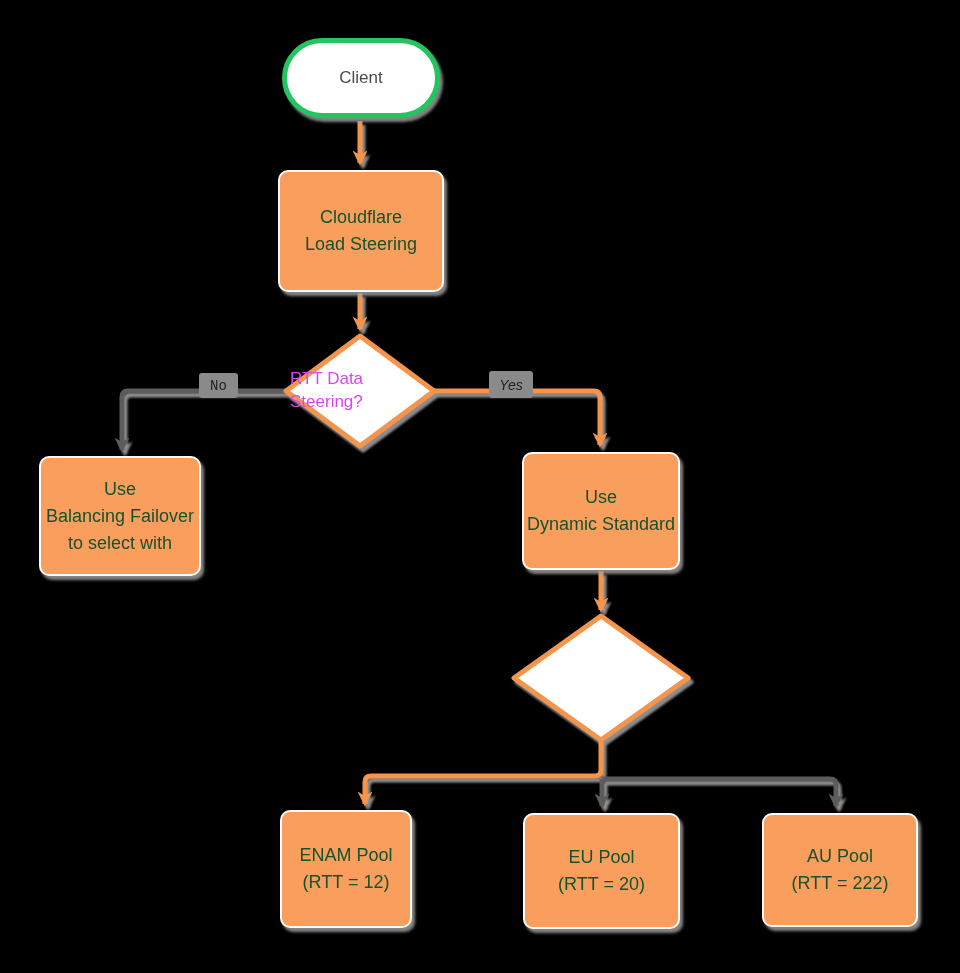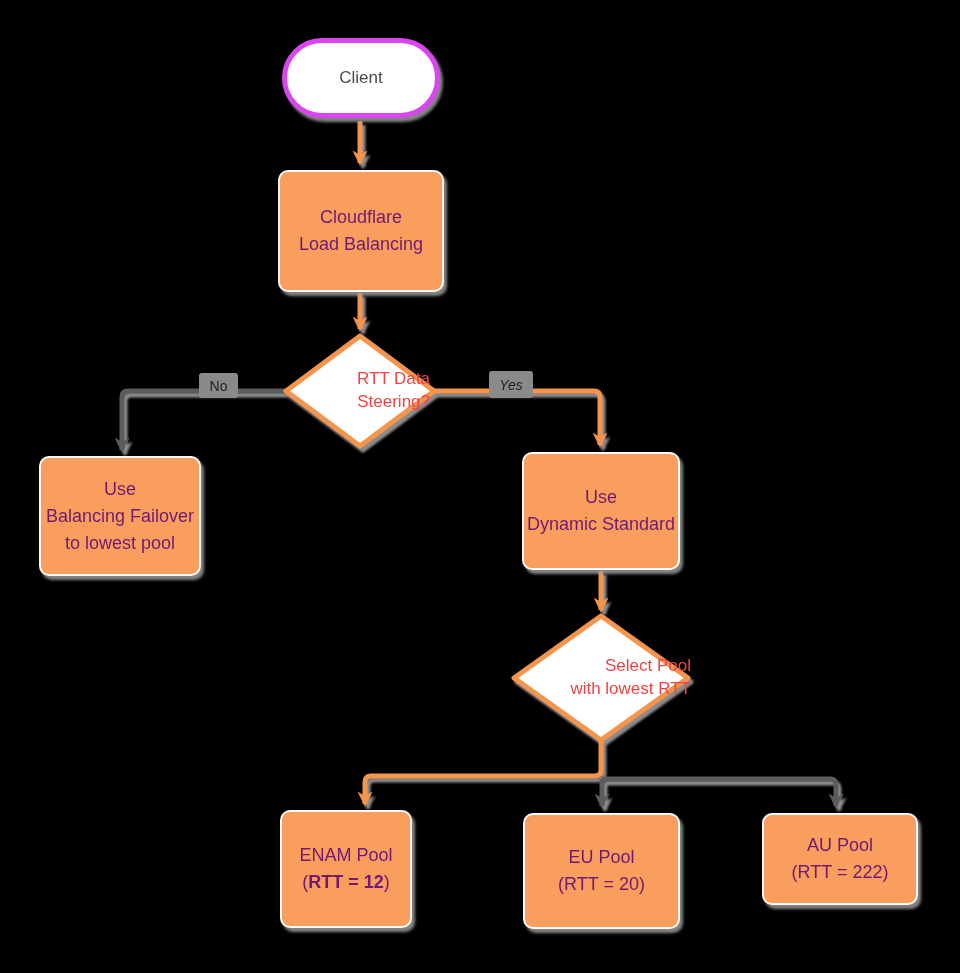--- a/index.html
+++ b/index.html
@@ -8,36 +8,36 @@
     font-family:"Liberation Sans",sans-serif;
   }
   .stage svg{position:absolute;left:0;top:0;}
   .node{
     position:absolute;display:flex;flex-direction:column;align-items:center;justify-content:center;
     text-align:center;box-sizing:border-box;
   }
   .process{
     background:#F99E5C;border:2px solid rgba(255,255,255,0.95);border-radius:10px;
     box-shadow:3px 4px 3px rgba(155,155,155,0.85);
-    color:#701a75;font-size:18px;line-height:1.5;
+    color:#14532d;font-size:18px;line-height:1.5;
   }
   .stadium{
-    background:#FFFFFF;border:5px solid #d946ef;border-radius:42px;
+    background:#FFFFFF;border:5px solid #22c55e;border-radius:42px;
     box-shadow:3px 4px 3px rgba(155,155,155,0.85);
     color:#4A4A4A;font-size:17px;
   }
   .diamond-label{
-    position:absolute;text-align:right;color:#ef4444;font-size:17px;line-height:1.35;
+    position:absolute;text-align:left;color:#d946ef;font-size:17px;line-height:1.35;
   }
   .edge-label{
     position:absolute;display:flex;align-items:center;justify-content:center;
     background:#8A8A8A;border-radius:3px;color:#1E1E1E;font-size:14px;
   }
   .line{display:block;}
-  .b{font-weight:bold;}
+  .b{font-weight:normal;}
 </style>
 </head>
 <body>
 
 <div class="stage">
 
   <svg width="960" height="973" viewBox="0 0 960 973">
     <defs>
       <marker id="arrow-orange" viewBox="0 0 12 12" refX="10" refY="6" markerUnits="userSpaceOnUse" markerWidth="15" markerHeight="15" orient="auto">
         <path d="M 0 0 L 12 6 L 0 12 L 3.5 6 Z" fill="#F5954C"></path>
@@ -66,61 +66,57 @@
       <polygon points="601,616 688,678 601,740 514,678" fill="#FFFFFF" stroke="#F5954C" stroke-width="5" stroke-linejoin="round"></polygon>
     </g>
   </svg>
 
   <div class="node stadium" style="left:282px;top:38px;width:158px;height:80px;">
     <span>Client</span>
   </div>
 
   <div class="node process" style="left:278px;top:170px;width:166px;height:122px;">
     <span class="line">Cloudflare</span>
-    <span class="line">Load Balancing</span>
+    <span class="line">Load Steering</span>
   </div>
 
   <div class="node process" style="left:39px;top:456px;width:162px;height:120px;">
     <span class="line">Use</span>
     <span class="line">Balancing Failover</span>
-    <span class="line">to lowest pool</span>
+    <span class="line">to select with</span>
   </div>
 
   <div class="node process" style="left:522px;top:452px;width:158px;height:118px;">
     <span class="line">Use</span>
     <span class="line">Dynamic Standard</span>
   </div>
 
   <div class="node process" style="left:280px;top:810px;width:132px;height:118px;">
     <span class="line">ENAM Pool</span>
     <span class="line">
       <span>(</span><span class="b">RTT = 12</span><span>)</span>
     </span>
   </div>
 
   <div class="node process" style="left:523px;top:813px;width:157px;height:116px;">
     <span class="line">EU Pool</span>
     <span class="line">(RTT = 20)</span>
   </div>
 
-  <div class="node process" style="left:762px;top:813px;width:156px;height:92px;">
+  <div class="node process" style="left:762px;top:813px;width:156px;height:114px;">
     <span class="line">AU Pool</span>
     <span class="line">(RTT = 222)</span>
   </div>
 
   <div class="diamond-label" style="left:290px;top:368px;width:140px;">
     <span class="line">RTT Data</span>
     <span class="line">Steering?</span>
   </div>
 
-  <div class="diamond-label" style="left:511px;top:655px;width:180px;">
-    <span class="line">Select Pool</span>
-    <span class="line">with lowest RTT</span>
-  </div>
 
-  <div class="edge-label" style="left:199px;top:373px;width:39px;height:25px;">
+  <div class="edge-label" style="left:199px;top:373px;width:39px;height:25px;font-family:Liberation Mono, monospace;">
     <span>No</span>
   </div>
   <div class="edge-label" style="left:489px;top:371px;width:44px;height:27px;font-style:italic;">
     <span>Yes</span>
   </div>
 
 </div>
 
 </body></html>

